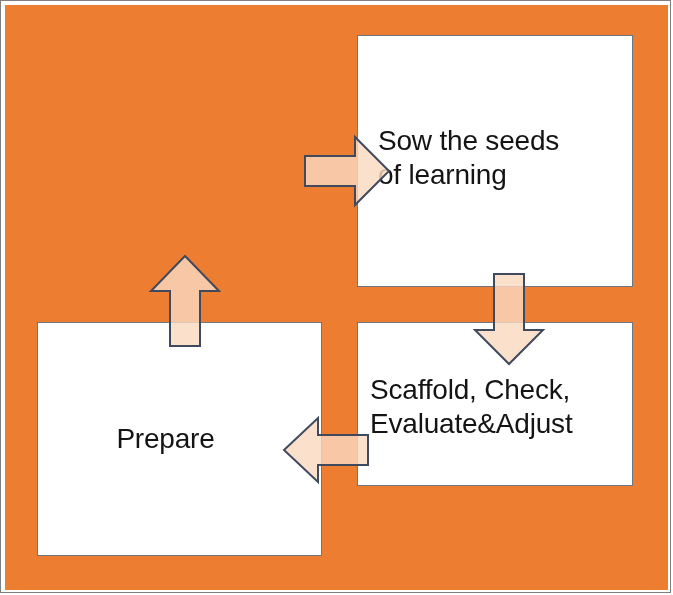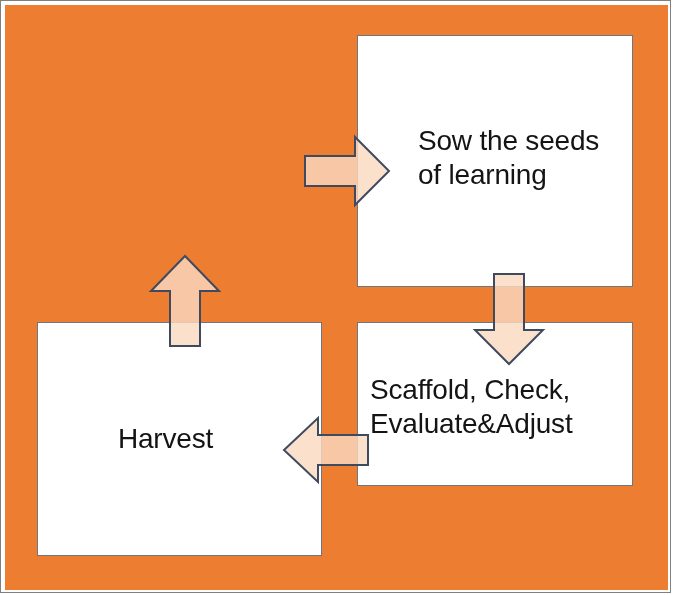--- a/index.html
+++ b/index.html
@@ -65,21 +65,21 @@
     height: 252px;
     justify-content: flex-start;
     padding-left: 18px;
   }
   #quad-sow {
     left: 357px;
     top: 35px;
     width: 276px;
     height: 252px;
     justify-content: flex-start;
-    padding-left: 60px;
+    padding-left: 20px;
   }
   #quad-harvest {
     left: 37px;
     top: 322px;
     width: 285px;
     height: 234px;
     justify-content: center;
     padding-right: 28px;
   }
   #quad-scaffold {
@@ -119,21 +119,21 @@
 
   <div class="orange-panel"></div>
 
 
   <div class="quad" id="quad-sow">
     <span class="quad-label">Sow the seeds
 of learning</span>
   </div>
 
   <div class="quad" id="quad-harvest">
-    <span class="quad-label">Harvest</span>
+    <span class="quad-label">Prepare</span>
   </div>
 
   <div class="quad" id="quad-scaffold">
     <span class="quad-label">Scaffold, Check,
 Evaluate&amp;Adjust</span>
   </div>
 
   <div class="arrow" id="arrow-right">
     <svg width="88" height="74" viewBox="0 0 88 74">
       <polygon class="arrow-shape" points="2,22 52,22 52,3 86,37 52,71 52,52 2,52"></polygon>

